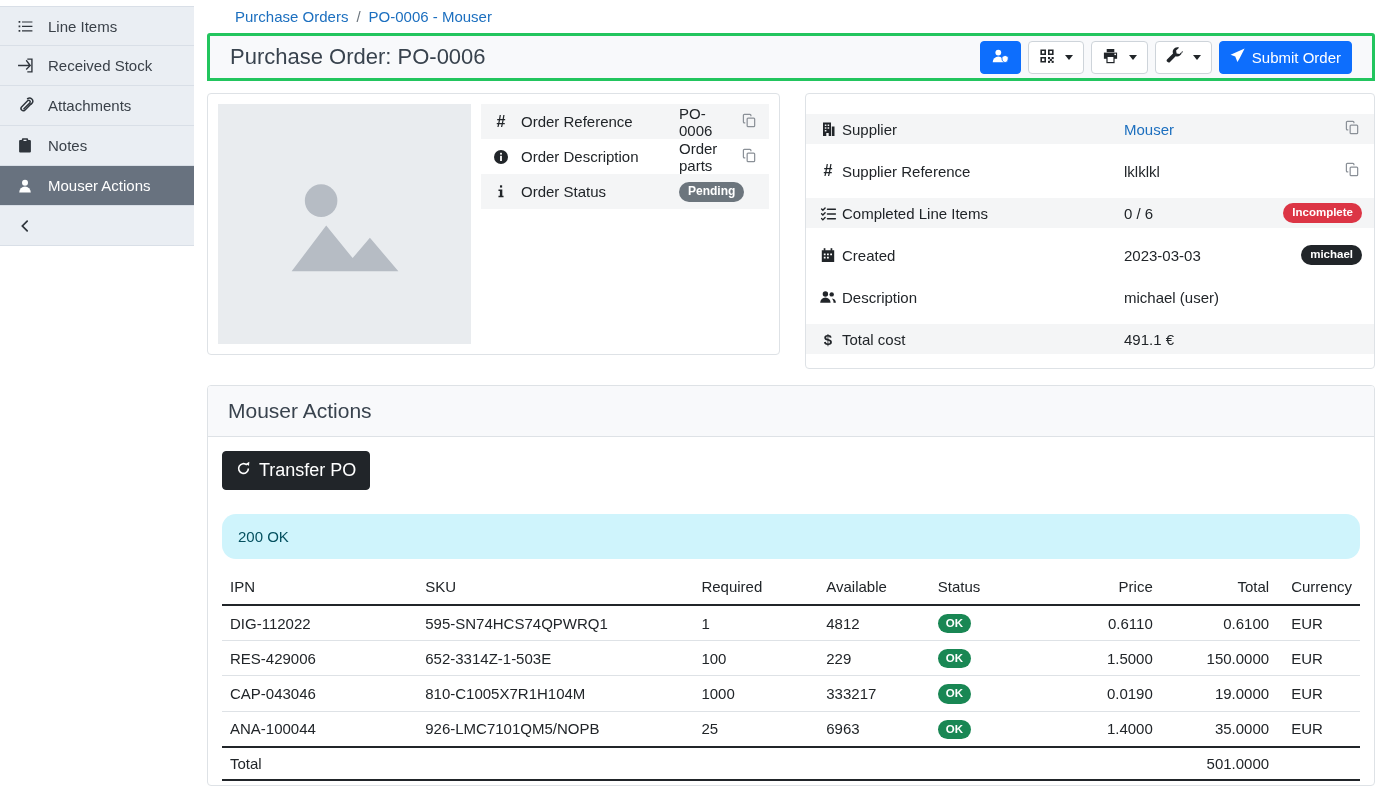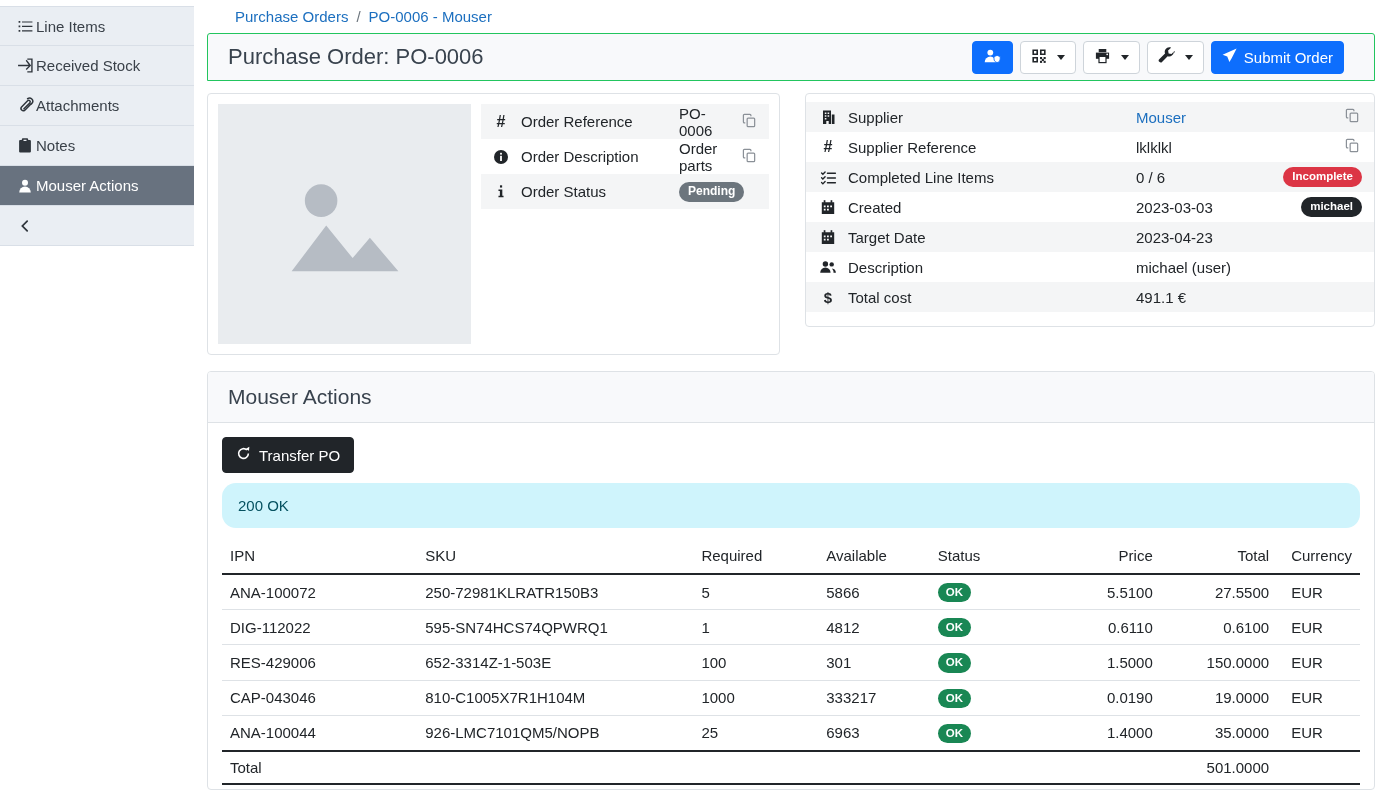--- a/index.html
+++ b/index.html
@@ -1,37 +1,37 @@
 <!DOCTYPE html>
 <html style="--accent: #0d6efd; --link: #1c6fbf; --ok: #198754; --danger: #dc3545; --dark_badge: #212529; --secondary: #6c757d; --alert_bg: #cff4fc; --alert_text: #055160; --sidebar_active: #68727f;"><head>
 <meta charset="utf-8">
 <style>
   * { box-sizing: border-box; margin: 0; padding: 0; }
   html,body { width:1383px; height:794px; overflow:hidden; background:#fff;
     font-family:"Liberation Sans", sans-serif; color:#212529; font-size:15px; }
 
   
   .sidebar { position:absolute; top:6px; left:0; width:194px; z-index:5; }
-  .side-item { display:flex; align-items:center; gap:2px; height:40px;
+  .side-item { display:flex; align-items:center; gap:14px; height:40px;
     padding:0 12px 0 16px; background:#eaeef3; border-bottom:1px solid #d9dfe7;
     color:#3a4149; cursor:pointer; user-select:none; }
   .side-item:first-child { border-top:1px solid #d9dfe7; }
   .side-item .s-icon { width:18px; display:flex; justify-content:center; color:#2f353c; }
   .side-item.active { background:var(--sidebar_active,#68727f); color:#fff; }
   .side-item.active .s-icon { color:#fff; }
 
   
   .main { margin-left:207px; margin-right:8px; }
   .breadcrumb { height:33px; display:flex; align-items:center; gap:8px; padding-left:28px;
     font-size:15px; background:#fff; }
   .breadcrumb a { color:var(--link,#1c6fbf); text-decoration:none; cursor:pointer; }
   .breadcrumb .sep { color:#6c757d; }
 
-  .header-card { border:1px solid #22c55e; background:#f8f9fb; height:48px;
-    display:flex; align-items:center; justify-content:space-between; padding:0 30px 0 20px;
+  .header-card { border:3px solid #22c55e; background:#f8f9fb; height:48px;
+    display:flex; align-items:center; justify-content:space-between; padding:0 20px 0 20px;
     border-radius:3px 3px 0 0; }
   .header-card h1 { font-size:22px; font-weight:500; color:#39434e; }
   .actions { display:flex; align-items:center; gap:7px; }
   .btn { display:inline-flex; align-items:center; gap:7px; height:33px; padding:0 10px;
     border-radius:4px; border:1px solid transparent; background:#fff; font-size:15px;
     cursor:pointer; font-family:inherit; }
   .btn-primary { background:var(--accent,#0d6efd); border-color:var(--accent,#0d6efd); color:#fff; }
   .btn-outline { border-color:#ced4da; color:#212529; }
   .caret { width:0; height:0; border-left:4px solid transparent; border-right:4px solid transparent;
     border-top:5px solid #212529; margin-left:3px; }
@@ -46,41 +46,41 @@
   .kv-row { display:flex; align-items:center; height:35px; padding:0 10px; gap:10px; }
   .kv-row.striped { background:#f4f5f6; }
   .kv-icon { width:20px; display:flex; justify-content:center; align-items:center;
     color:#212529; flex:0 0 auto; }
   .kv-label { width:148px; flex:0 0 auto; }
   .kv-value { flex:1; }
   .kv-end { margin-left:auto; display:flex; align-items:center; }
   .copy-btn { background:none; border:none; cursor:pointer; display:flex; padding:2px; }
 
   .card-right { flex:1; padding:8px 0 14px 0; }
-  .dr { display:flex; align-items:center; height:30px; padding:0 12px; gap:10px; }
+  .dr { display:flex; align-items:center; height:30px; padding:0 12px; gap:4px;margin-top:12px; }
   .dr.striped { background:#f4f5f6; }
   .dr .kv-label { width:278px; }
   .dr .kv-value { flex:1; }
   a.val-link { color:var(--link,#1c6fbf); text-decoration:none; cursor:pointer; }
 
   .badge { display:inline-block; border-radius:10px; color:#fff; font-size:11.5px;
     font-weight:700; padding:3px 9px; line-height:1.15; }
   .badge-secondary { background:var(--secondary,#6c757d); font-weight:600; font-size:12px; }
   .badge-danger { background:var(--danger,#dc3545); }
   .badge-dark { background:var(--dark_badge,#212529); }
   .badge-ok { background:var(--ok,#198754); padding:3px 8px; }
 
   
   .panel { margin-top:16px; border:1px solid #dee2e6; border-radius:4px; background:#fff; }
   .panel-header { padding:13px 20px; font-size:21px; font-weight:500; color:#39434e;
     background:#f8f9fb; border-bottom:1px solid #dee2e6; border-radius:3px 3px 0 0; }
   .panel-body { padding:0 0 4px 0; }
-  .btn-dark { display:inline-flex; align-items:center; gap:8px; margin:14px 0 0 14px;
+  .btn-dark { display:inline-flex; align-items:center; gap:8px; margin:14px 0 14px 14px;
     background:#212529; color:#fff; border:1px solid #212529; border-radius:4px;
-    padding:8px 13px; font-size:15px; cursor:pointer; font-family:inherit; }
+    padding:8px 13px; font-size:18px; cursor:pointer; font-family:inherit; }
   .alert-info { margin:10px 14px 0 14px; background:var(--alert_bg,#cff4fc);
     color:var(--alert_text,#055160); padding:14px 16px; border-radius:14px; font-size:15px; }
 
   table.items { width:calc(100% - 28px); margin:10px 14px 0 14px; border-collapse:collapse;
     font-size:15px; }
   .items th { text-align:left; font-weight:500; padding:9px 8px;
     border-bottom:2px solid #212529; cursor:pointer; }
   .items td { padding:7px 8px; border-bottom:1px solid #dee2e6; }
   .items .num { text-align:right; }
   .items th.w-ipn{width:201px} .items th.w-sku{width:281px} .items th.w-req{width:127px}
@@ -331,31 +331,20 @@
                 <rect x="3.7" y="1.2" width="1.7" height="2.6"></rect>
                 <rect x="10.6" y="1.2" width="1.7" height="2.6"></rect>
               </svg>
           </span>
           <span class="kv-label">Created</span>
           <span class="kv-value">2023-03-03</span>
           <span class="kv-end">
             <span class="badge badge-dark">michael</span>
           </span>
         </div>
-        <div class="dr striped">
-          <span class="kv-icon">
-            <svg width="16" height="16" viewBox="0 0 16 16" fill="currentColor">
-                <path fill-rule="evenodd" d="M1.8 3.2h12.4V15H1.8V3.2zm2 3.2h1.8v1.8H3.8V6.4zm3.2 0h1.8v1.8H7V6.4zm3.2 0H12v1.8h-1.8V6.4zM3.8 9.8h1.8v1.8H3.8V9.8zm3.2 0h1.8v1.8H7V9.8z"></path>
-                <rect x="3.7" y="1.2" width="1.7" height="2.6"></rect>
-                <rect x="10.6" y="1.2" width="1.7" height="2.6"></rect>
-              </svg>
-          </span>
-          <span class="kv-label">Target Date</span>
-          <span class="kv-value">2023-04-23</span>
-        </div>
         <div class="dr">
           <span class="kv-icon">
             <svg width="18" height="16" viewBox="0 0 18 16" fill="currentColor">
                 <circle cx="6.4" cy="5" r="2.7"></circle>
                 <path d="M1.2 13.8a5.2 5.2 0 0110.4 0z"></path>
                 <circle cx="12.7" cy="5.4" r="2.2"></circle>
                 <path d="M12.6 13.8h4.3a4.5 4.5 0 00-3.9-4.4 6.6 6.6 0 011.5 4.4z"></path>
               </svg>
           </span>
           <span class="kv-label">Description</span>
@@ -392,44 +381,34 @@
               <th class="w-req">Required</th>
               <th class="w-avl">Available</th>
               <th class="w-sta">Status</th>
               <th class="w-pri num">Price</th>
               <th class="w-tot num">Total</th>
               <th class="w-cur">Currency</th>
             </tr>
           </thead>
           <tbody>
             <tr>
-              <td>ANA-100072</td>
-              <td>250-72981KLRATR150B3</td>
-              <td>5</td>
-              <td>5866</td>
-              <td><span class="badge badge-ok">OK</span></td>
-              <td class="num">5.5100</td>
-              <td class="num">27.5500</td>
-              <td class="cur">EUR</td>
-            </tr>
-            <tr>
               <td>DIG-112022</td>
               <td>595-SN74HCS74QPWRQ1</td>
               <td>1</td>
               <td>4812</td>
               <td><span class="badge badge-ok">OK</span></td>
               <td class="num">0.6110</td>
               <td class="num">0.6100</td>
               <td class="cur">EUR</td>
             </tr>
             <tr>
               <td>RES-429006</td>
               <td>652-3314Z-1-503E</td>
               <td>100</td>
-              <td>301</td>
+              <td>229</td>
               <td><span class="badge badge-ok">OK</span></td>
               <td class="num">1.5000</td>
               <td class="num">150.0000</td>
               <td class="cur">EUR</td>
             </tr>
             <tr>
               <td>CAP-043046</td>
               <td>810-C1005X7R1H104M</td>
               <td>1000</td>
               <td>333217</td>

